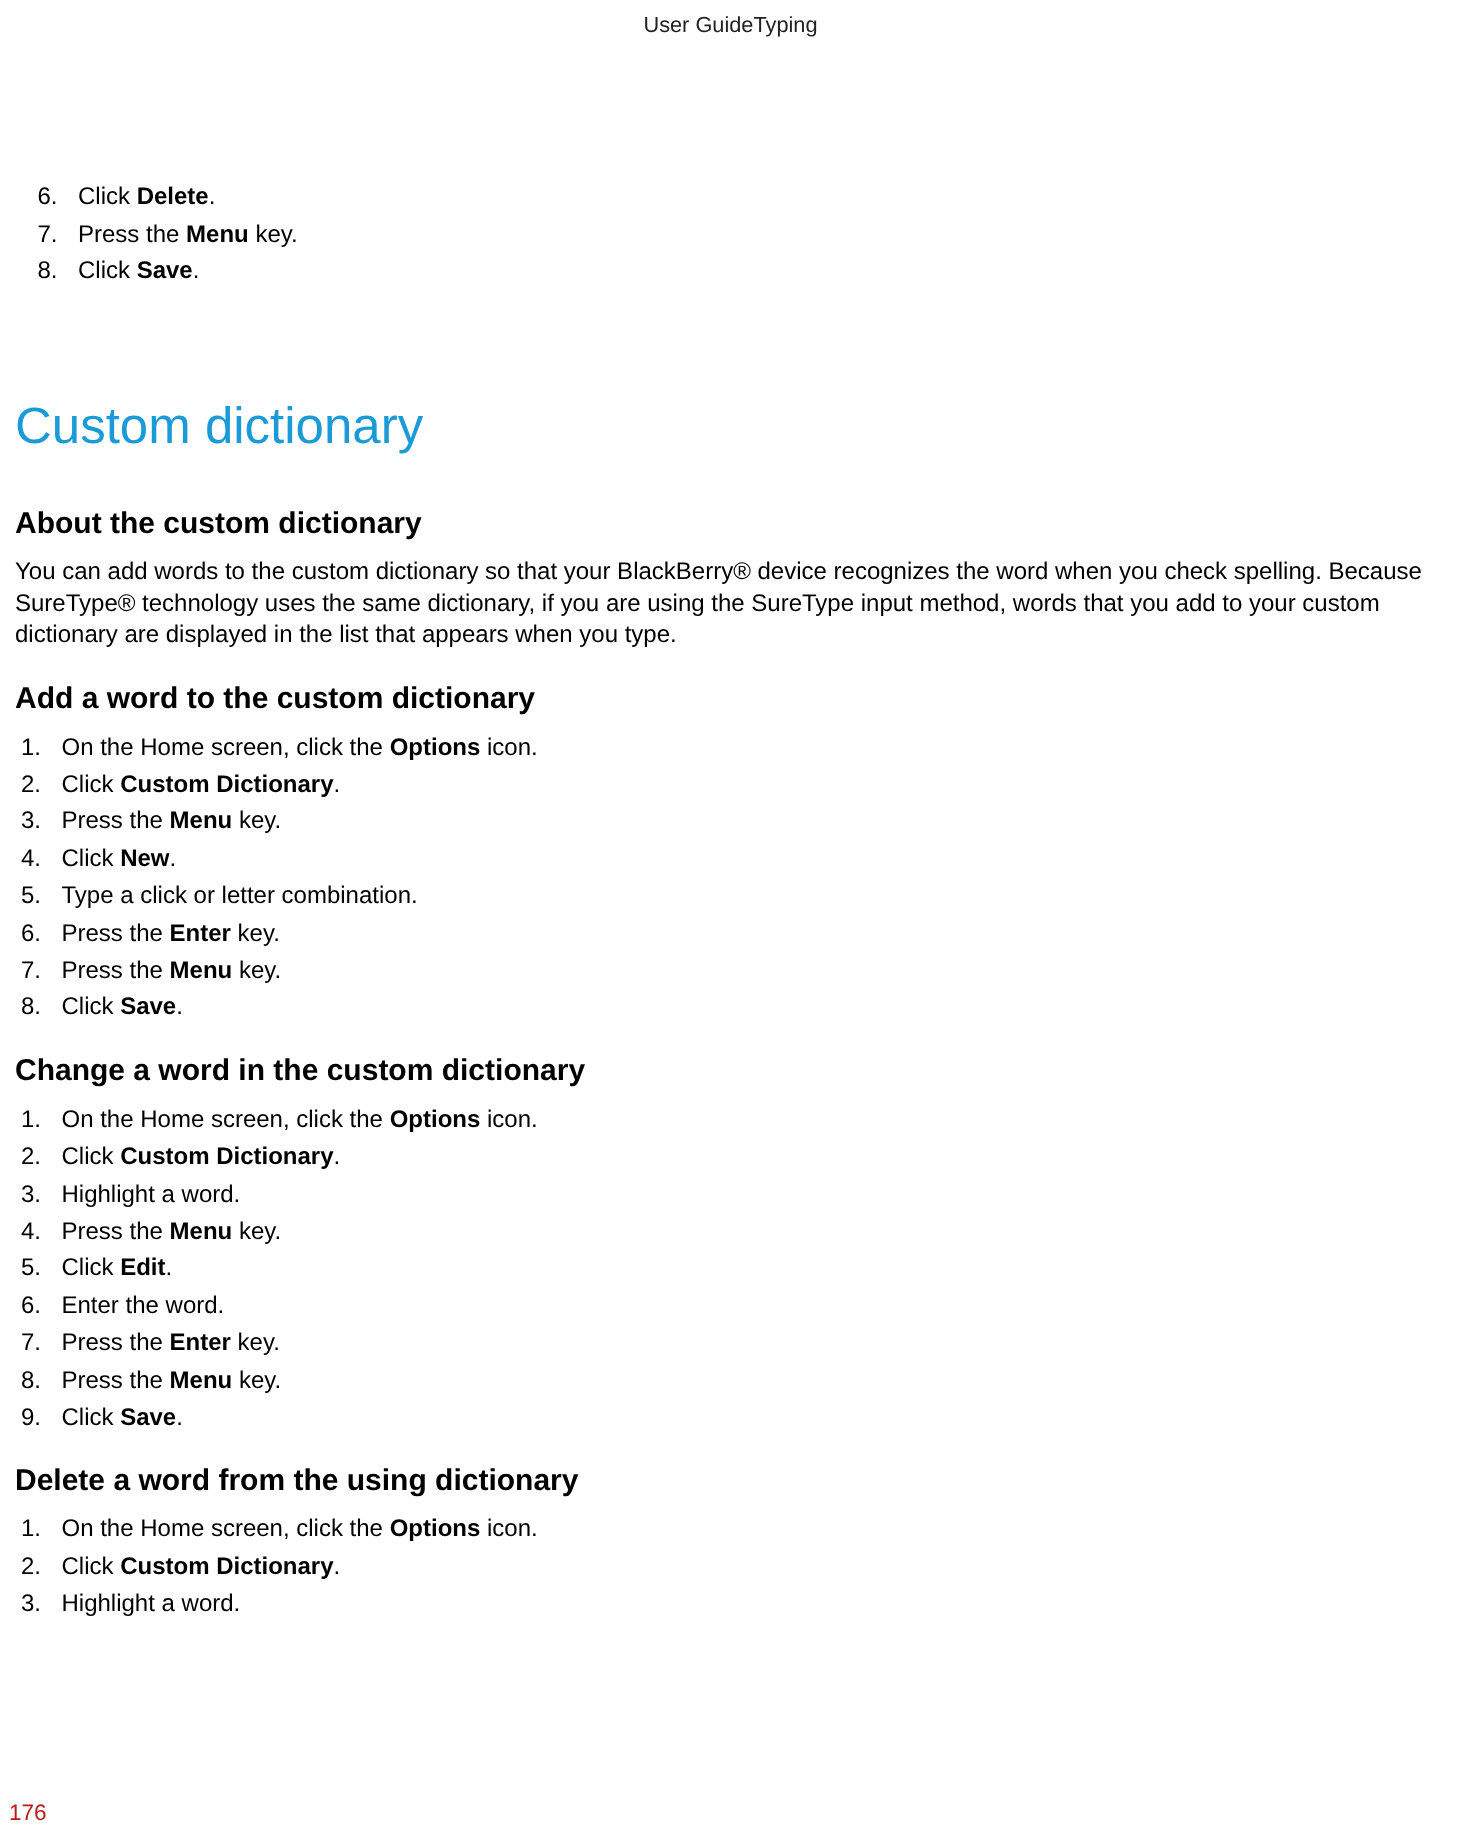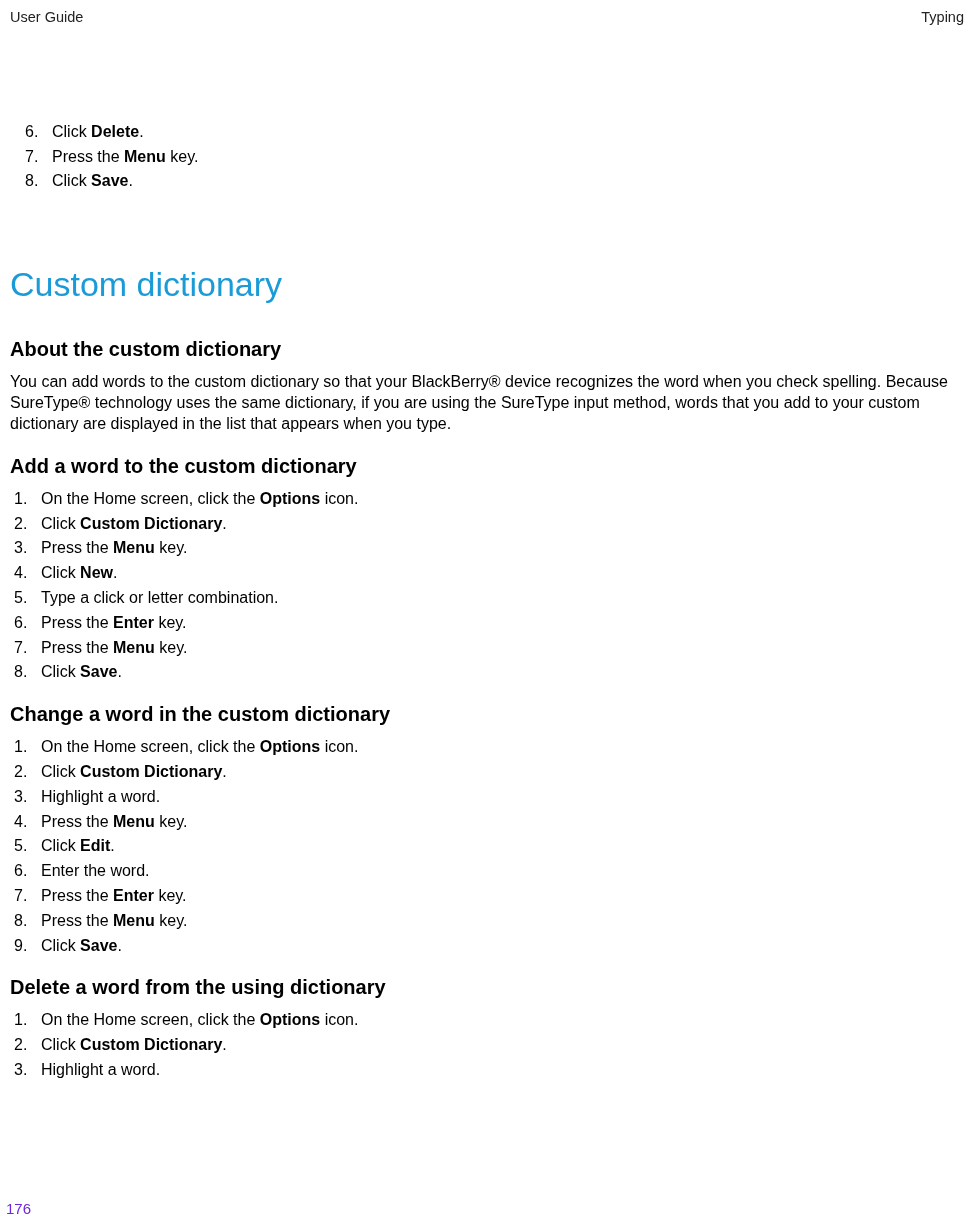--- a/index.html
+++ b/index.html
@@ -7,21 +7,21 @@
       font-family: "Segoe UI", Tahoma, Arial, sans-serif;
       width: 974px;
       height: 1228px;
       position: relative;
       color: #000;
       font-size: 16px;
       line-height: 1.3;
     }
     .header {
       display: flex;
-      justify-content: space-between;
+      justify-content: center;
       padding: 8px 10px 0 10px;
       font-size: 14.5px;
       color: #222;
     }
     .content {
       padding: 0 10px;
     }
     .top-steps {
       margin-top: 95px;
       padding-left: 15px;
@@ -60,21 +60,21 @@
       padding-left: 4px;
       margin-top: 6px;
       margin-bottom: 18px;
     }
     .bold { font-weight: 700; }
     .footer {
       position: absolute;
       bottom: 10px;
       left: 6px;
       font-size: 15px;
-      color: #6d28d9;
+      color: #b91c1c;
     }
     .spacing-above { margin-top: 35px; }
   </style>
 </head>
 <body>
 
 <div class="header">
   <span>User Guide</span>
   <span>Typing</span>
 </div>

